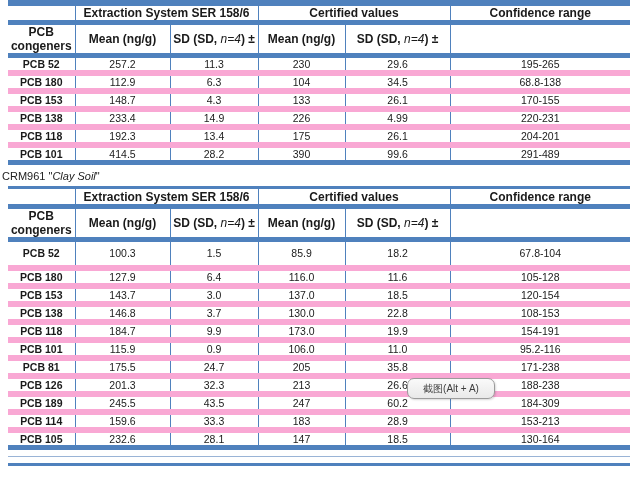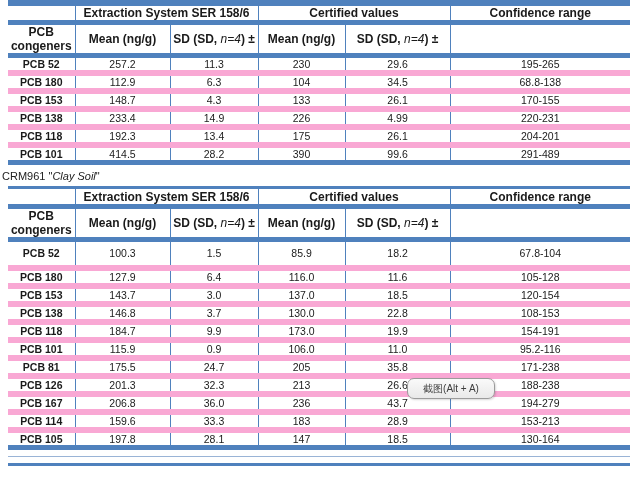--- a/index.html
+++ b/index.html
@@ -249,38 +249,38 @@
         </tr>
         <tr>
           <td class="congener">PCB 126</td>
           <td>201.3</td>
           <td>32.3</td>
           <td>213</td>
           <td>26.6</td>
           <td>188-238</td>
         </tr>
         <tr>
-          <td class="congener">PCB 167</td>
-          <td>206.8</td>
-          <td>36.0</td>
-          <td>236</td>
-          <td>43.7</td>
-          <td>194-279</td>
+          <td class="congener">PCB 189</td>
+          <td>245.5</td>
+          <td>43.5</td>
+          <td>247</td>
+          <td>60.2</td>
+          <td>184-309</td>
         </tr>
         <tr>
           <td class="congener">PCB 114</td>
           <td>159.6</td>
           <td>33.3</td>
           <td>183</td>
           <td>28.9</td>
           <td>153-213</td>
         </tr>
         <tr>
           <td class="congener">PCB 105</td>
-          <td>197.8</td>
+          <td>232.6</td>
           <td>28.1</td>
           <td>147</td>
           <td>18.5</td>
           <td>130-164</td>
         </tr>
       </tbody>
   </table>
 
   <div class="bottom-divider"></div>
 

